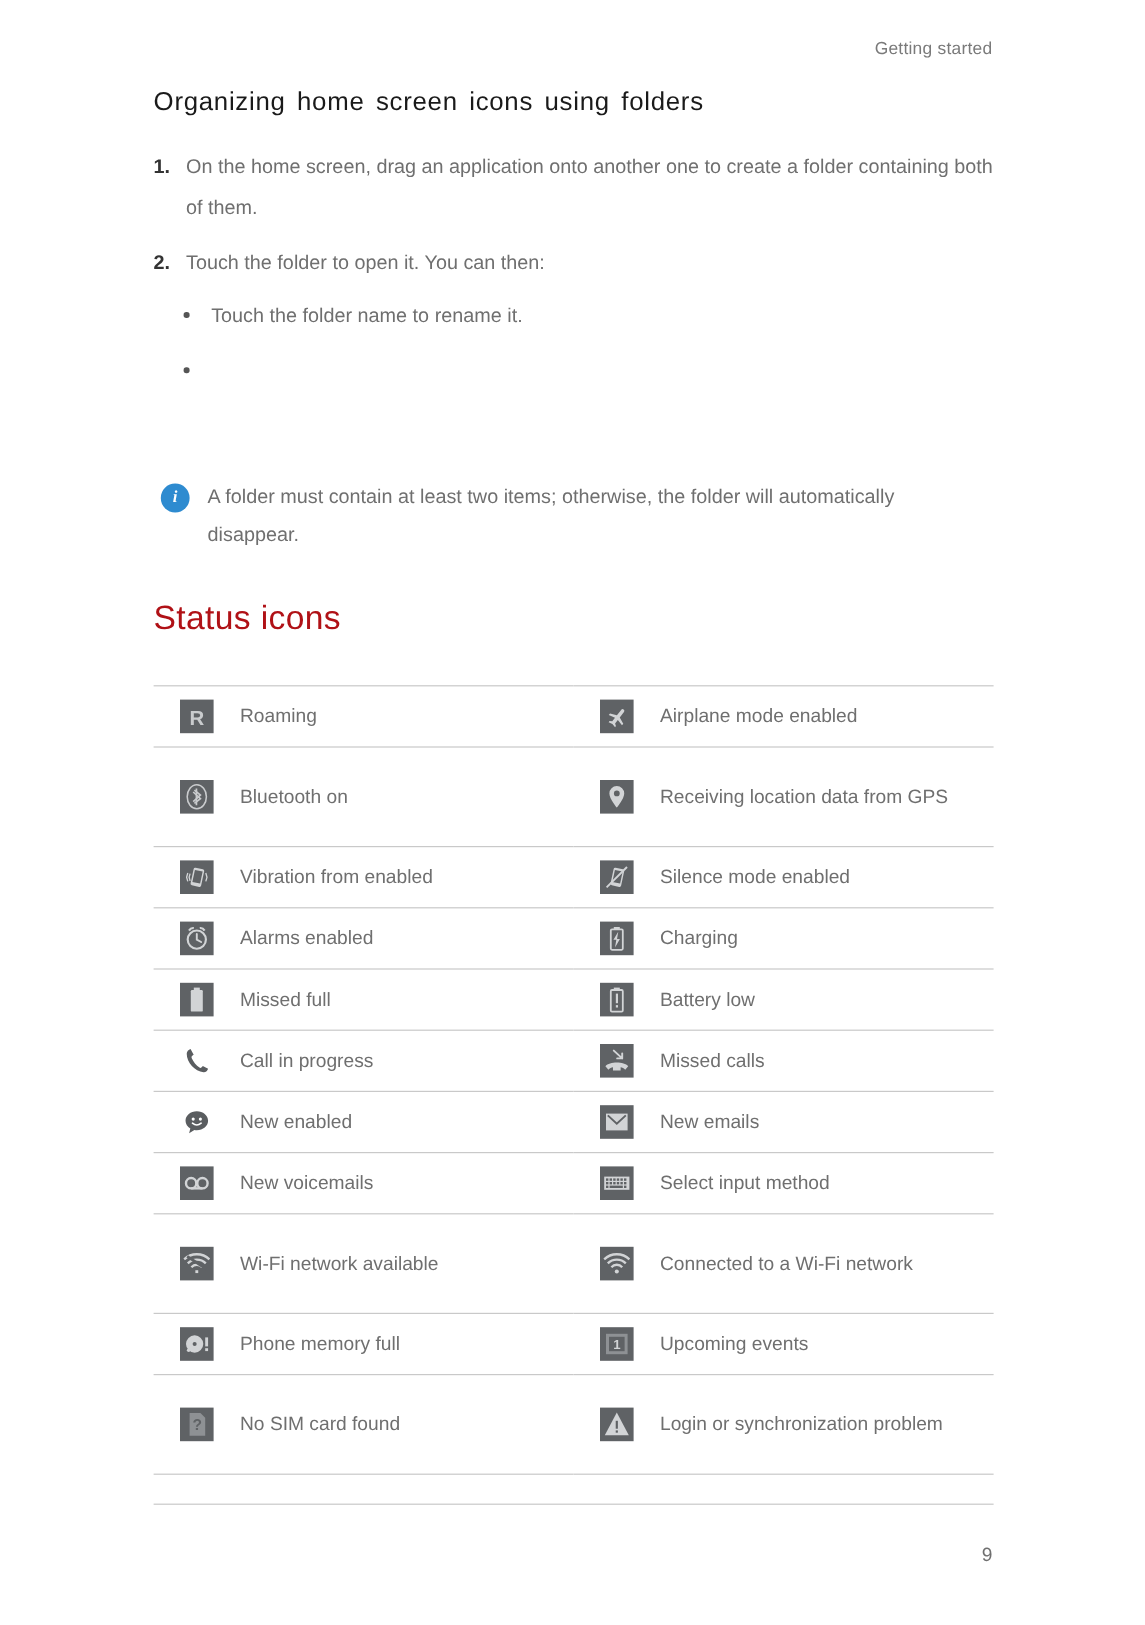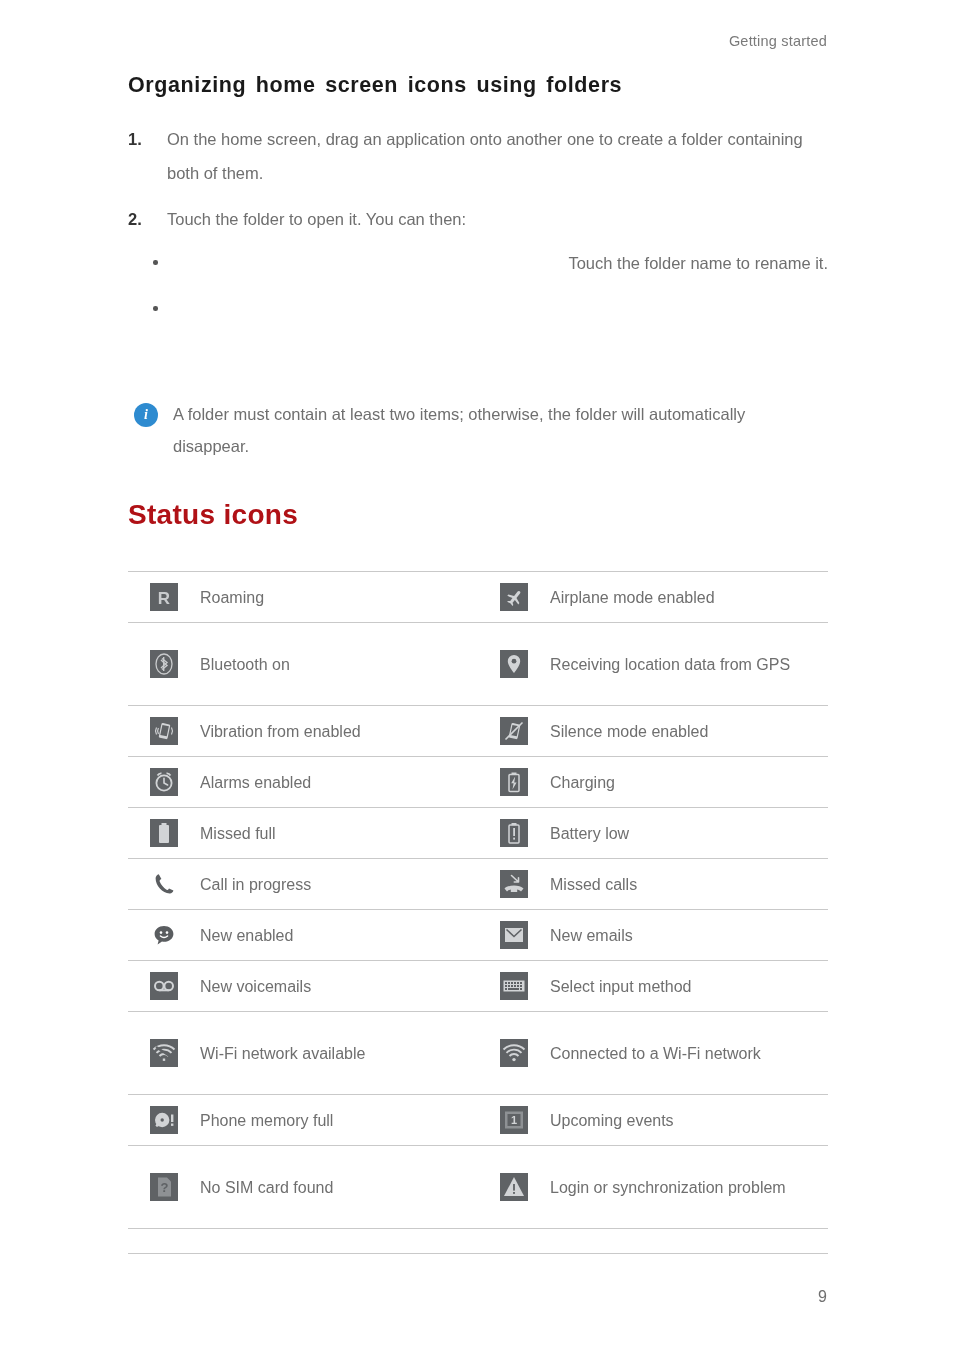--- a/index.html
+++ b/index.html
@@ -21,21 +21,21 @@
     font-size: 14.5px;
     color: #7a7a7a;
     letter-spacing: 0.2px;
     text-align: right;
   }
 
   .content { position: absolute; left: 128px; top: 0; width: 700px; }
 
   h2.section-title {
     font-size: 21.5px;
-    font-weight: bold;
+    font-weight: normal;
     color: #1a1a1a;
     margin: 0;
     position: absolute;
     top: 73px;
     left: 0;
     letter-spacing: 0.6px;
     word-spacing: 3px;
   }
 
   .steps { position: absolute; top: 122px; left: 0; width: 700px; }
@@ -48,23 +48,23 @@
     margin-bottom: 12px;
   }
   .step .num {
     position: absolute;
     left: 0;
     top: 0;
     font-weight: bold;
     color: #333333;
     font-size: 16.5px;
   }
-  .step .step-text { display: block; margin-left: 12px; }
-
-  .bullets { margin-top: 4px; text-align: right; }
+  .step .step-text { display: block; }
+
+  .bullets { margin-top: 4px; }
   .bullet {
     position: relative;
     padding-left: 26px;
     font-size: 16.5px;
     line-height: 30px;
     color: #6f6f6f;
     margin-bottom: 16px;
     white-space: nowrap;
   }
   .bullet .dot {
@@ -122,21 +122,21 @@
     text-align: center;
     font-family: "Liberation Serif", serif;
   }
 
   h1.chapter-title {
     position: absolute;
     top: 499px;
     left: 0;
     margin: 0;
     font-size: 28px;
-    font-weight: bold;
+    font-weight: normal;
     color: #b01116;
     letter-spacing: 0.3px;
   }
 
   
   table.status-table {
     position: absolute;
     top: 571px;
     left: 0;
     width: 700px;

